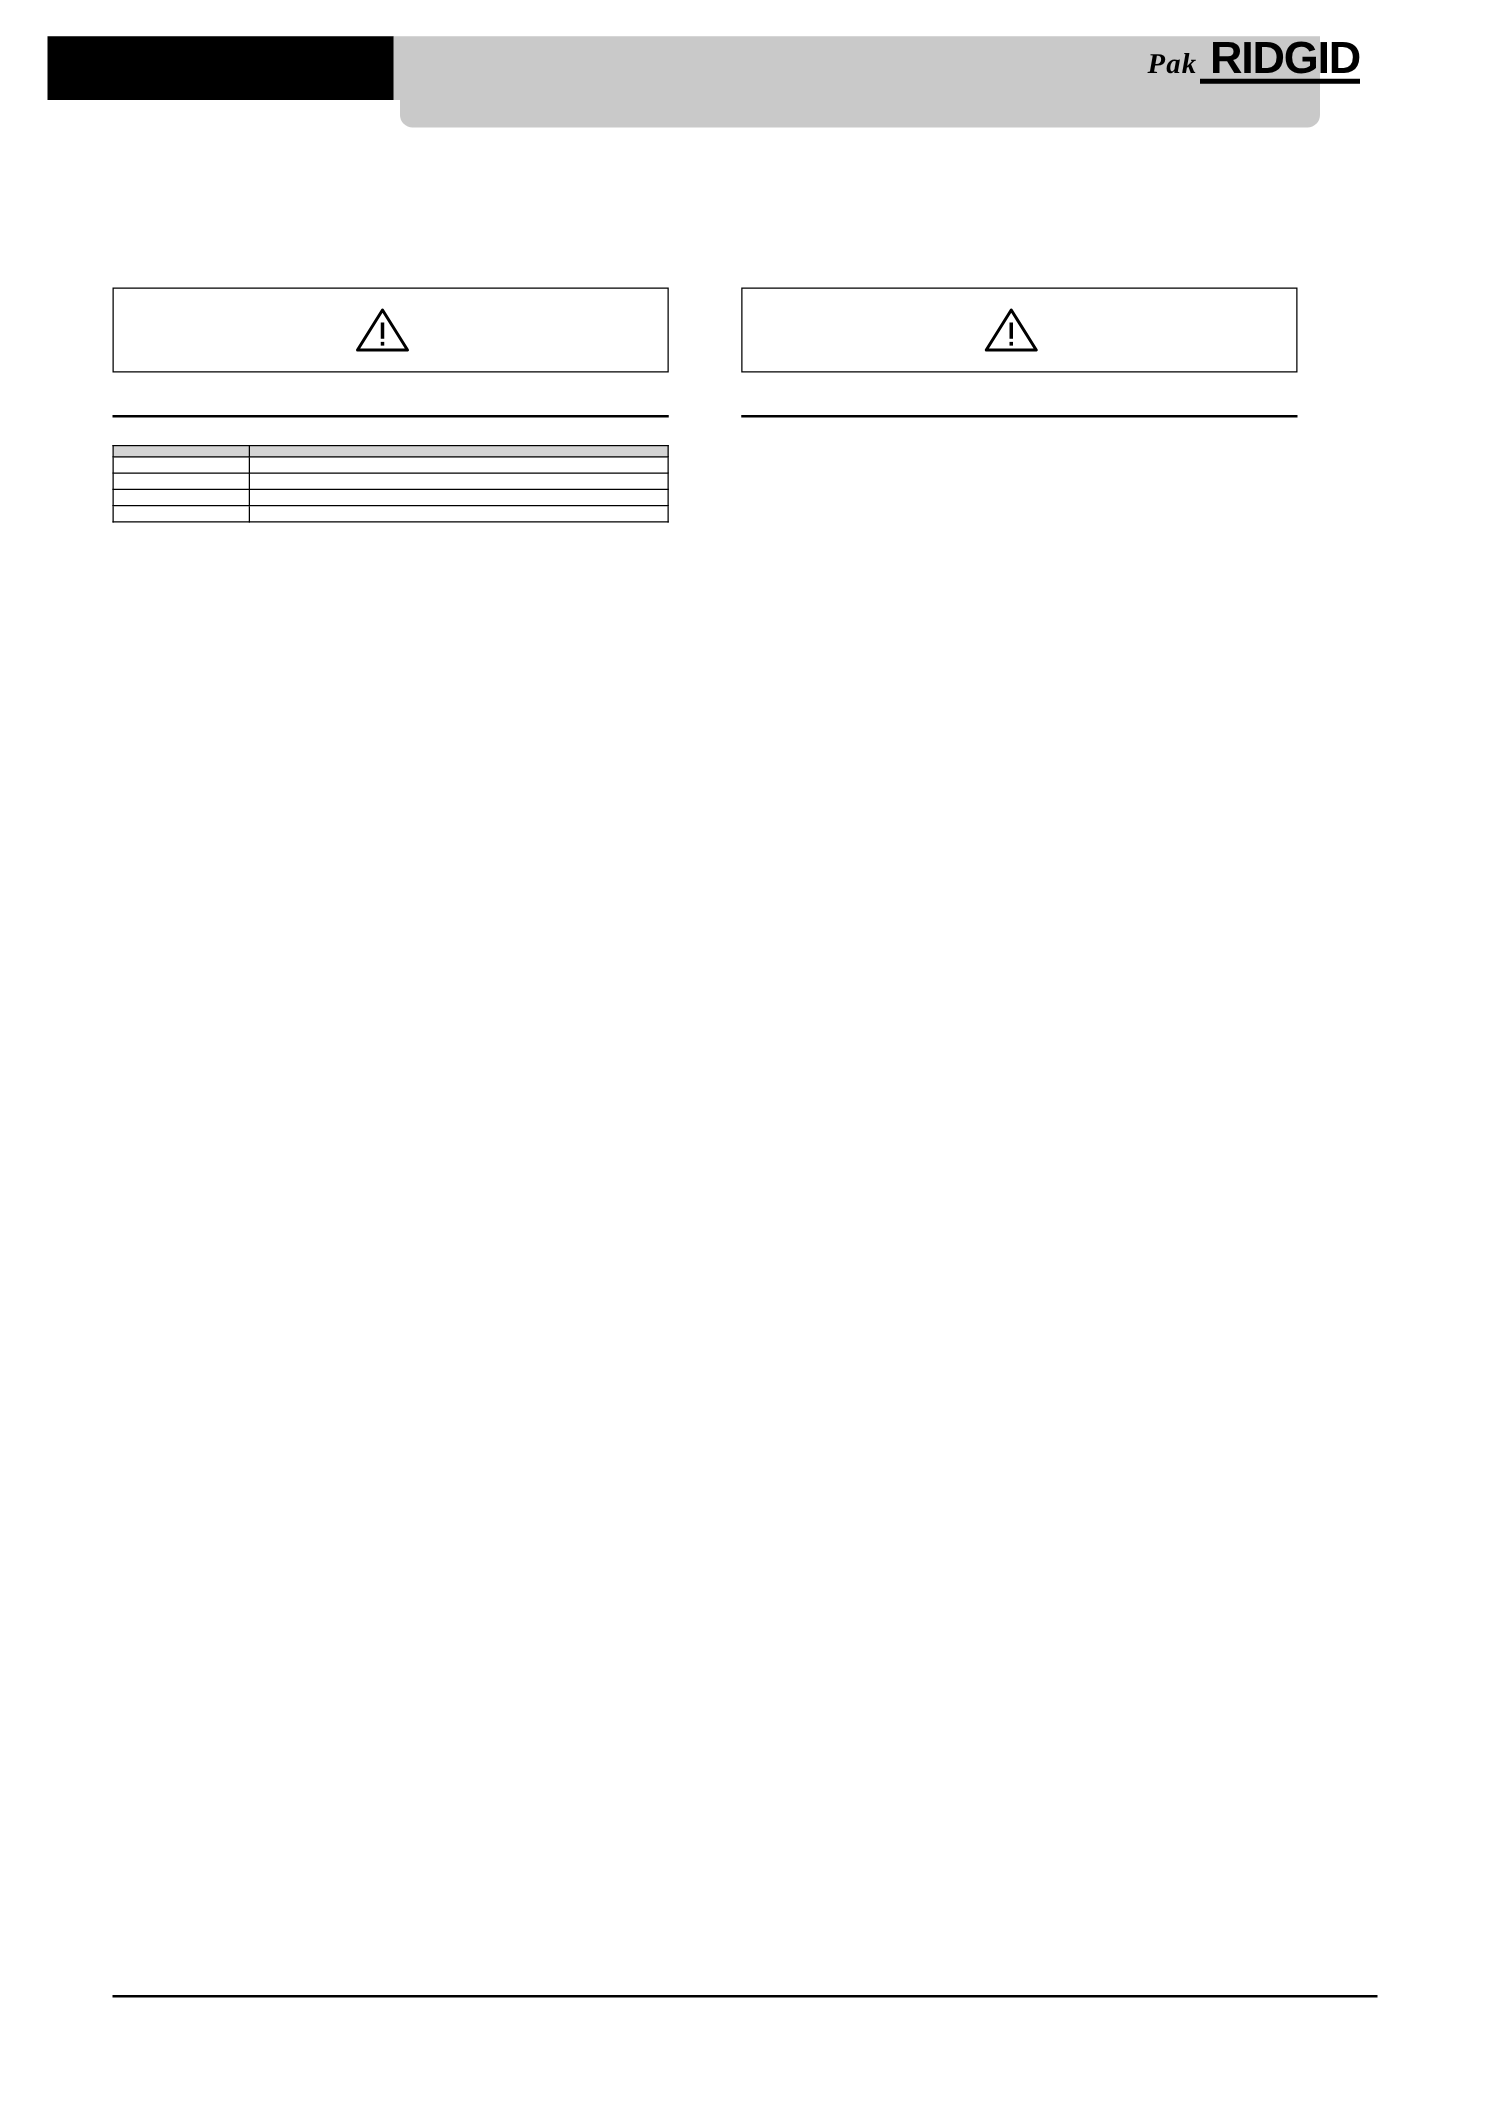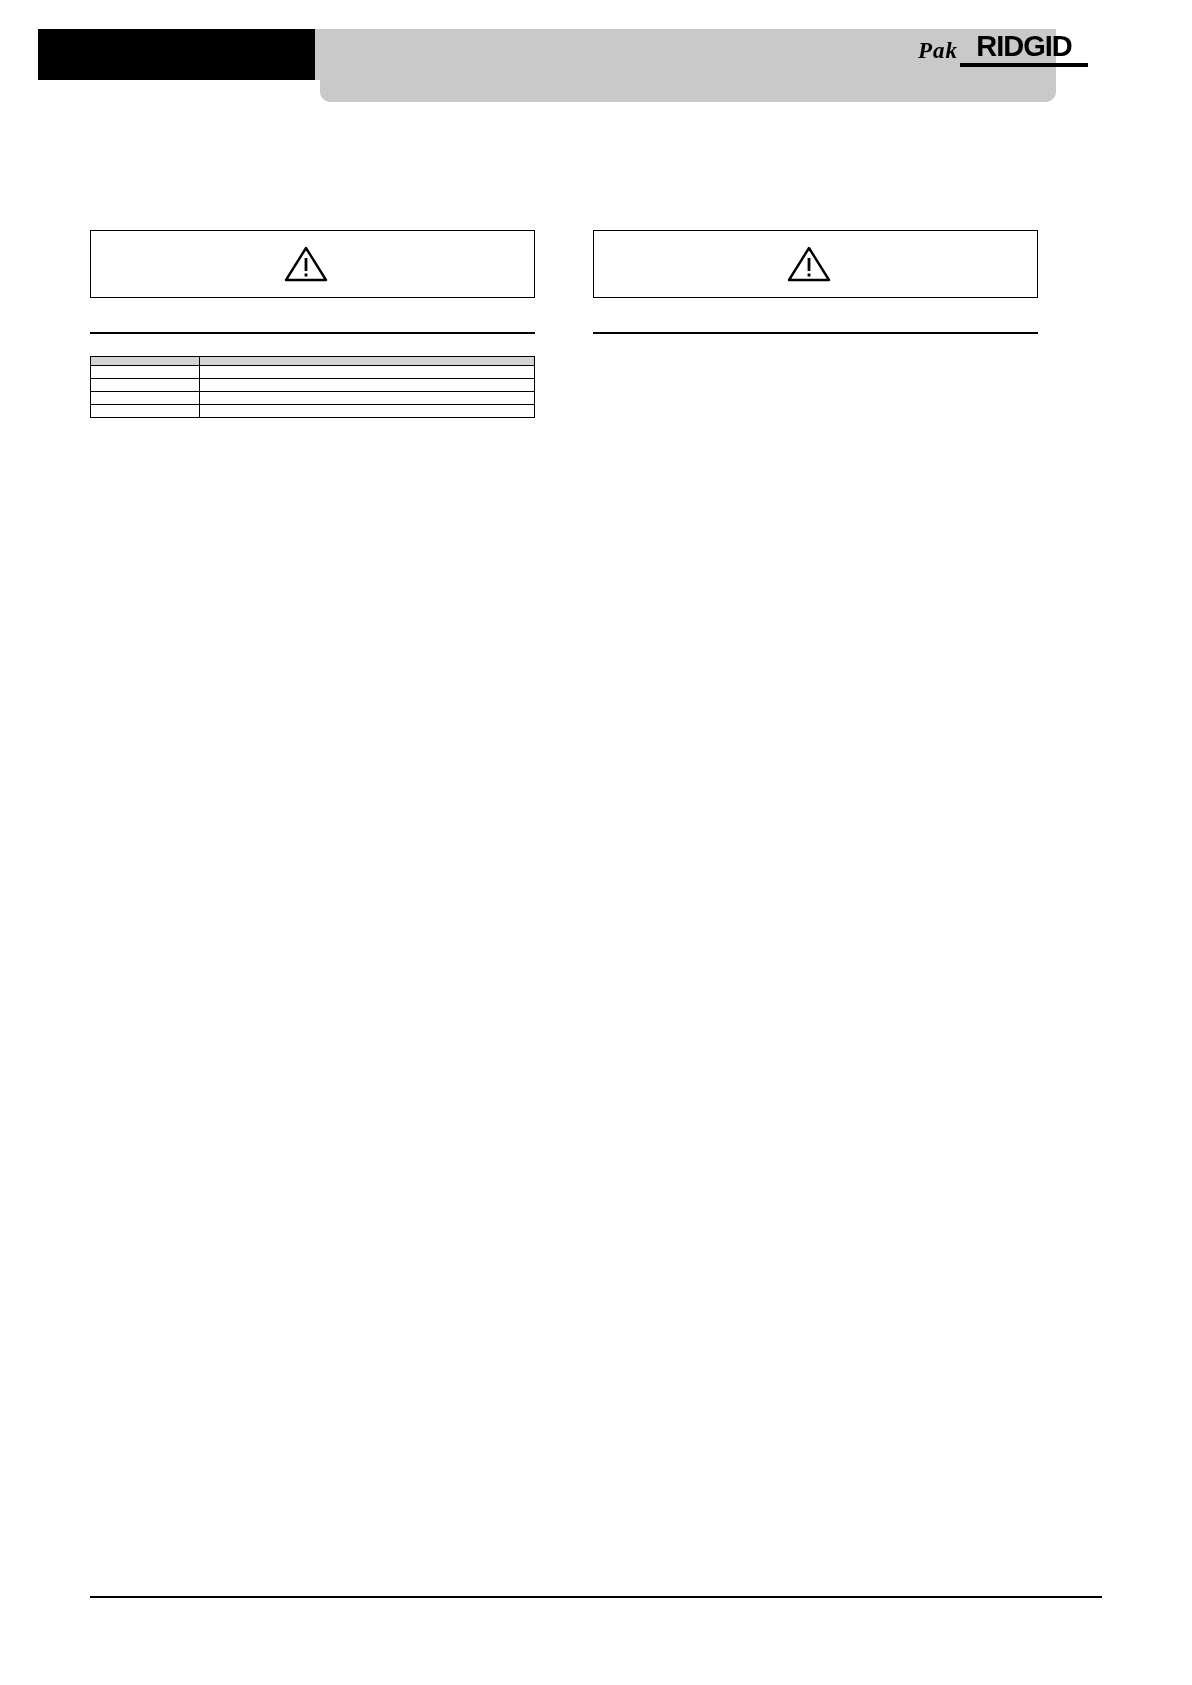--- a/index.html
+++ b/index.html
@@ -79,24 +79,23 @@
   }
   .brand-ridgid {
     position: absolute;
     right: 20px;
     top: 30px;
     text-align: right;
   }
   .brand-ridgid-text {
     font-family: "Liberation Sans", sans-serif;
     font-weight: bold;
-    font-size: 29px;
+    font-size: 36px;
     letter-spacing: -1px;
     line-height: 32px;
-    text-align: center;
   }
   .brand-ridgid-rule {
     width: 128px;
     height: 4px;
     background: #000000;
     margin-top: 1px;
   }
 
   
   .col {

